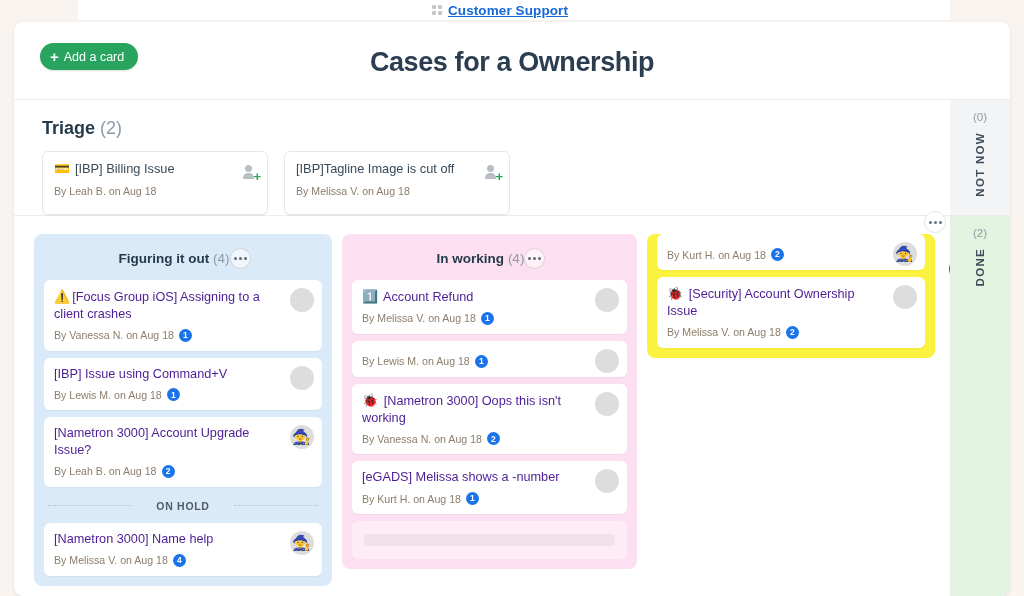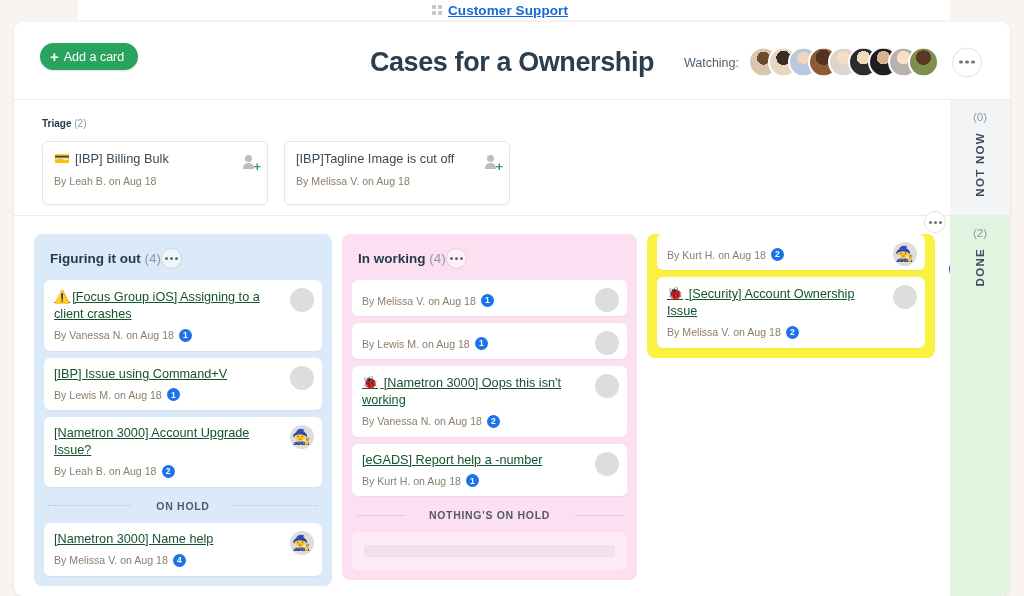--- a/index.html
+++ b/index.html
@@ -69,21 +69,21 @@
     background: #fff; display: flex; align-items: center; justify-content: center;
     gap: 2.5px; cursor: pointer; margin-left: 4px;
   }
   .board-menu-btn i { width: 3.5px; height: 3.5px; border-radius: 50%; background: #6b7785; display: block; }
 
   
   .triage {
     position: relative; padding: 18px 0 16px 28px; height: 116px;
     border-bottom: 1px solid #ececec;
   }
-  .col-title { font-size: 10px; font-weight: 700; color: #253b4b; }
+  .col-title { font-size: 18px; font-weight: 700; color: #253b4b; }
   .col-title .count { color: #8e9aa4; font-weight: 400; }
   .triage-cards { display: flex; gap: 16px; margin-top: 12px; }
   .triage-card {
     width: 226px; height: 64px; background: #fff; border: 1px solid #e6e6e6;
     border-radius: 6px; padding: 9px 11px; position: relative;
     box-shadow: 0 1px 1px rgba(0,0,0,.03); cursor: pointer;
   }
   .triage-card .tc-title {
     font-size: 12.8px; color: #3a4a57; line-height: 1.25;
     padding-right: 30px; display: flex; align-items: center; gap: 5px;
@@ -112,38 +112,38 @@
   }
   .triage-menu i { width: 3px; height: 3px; border-radius: 50%; background: #6b7785; display: block; }
 
   
   .lanes { position: relative; height: 380px; display: flex; padding: 18px 0 0 20px; }
   .lane {
     border-radius: 8px; padding: 0; margin-right: 10px; position: relative;
     align-self: flex-start;
   }
   .lane-head {
-    display: flex; align-items: center; justify-content: flex-start;
+    display: flex; align-items: center; justify-content: center;
     padding: 14px 13px 11px 16px;
   }
   .lane-head .col-title { font-size: 13.5px; }
   .lane-menu {
     width: 21px; height: 21px; border-radius: 50%; border: 1px solid rgba(0,0,0,.12);
     background: rgba(255,255,255,.55); display: flex; align-items: center;
     justify-content: center; gap: 2px; cursor: pointer; flex: none;
   }
   .lane-menu i { width: 3px; height: 3px; border-radius: 50%; background: #5d6a76; display: block; }
   .lane-body { padding: 0 10px 10px 10px; display: flex; flex-direction: column; gap: 7px; }
 
   .card {
     background: #fff; border-radius: 6px; padding: 8px 10px 9px 10px;
     position: relative; cursor: pointer; box-shadow: 0 1px 1px rgba(0,0,0,.04);
   }
   .card .c-title {
-    font-size: 12.7px; color: #14532d; line-height: 1.32; padding-right: 32px; text-decoration: underline;
+    font-size: 12.7px; color: #4c1d95; line-height: 1.32; padding-right: 32px;
   }
   .card .c-emoji { font-size: 13px; margin-right: 2px; }
   .card .c-meta {
     font-size: 10.6px; color: #8d7d6b; margin-top: 6px; display: flex;
     align-items: center; gap: 5px;
   }
   .badge {
     display: inline-flex; align-items: center; justify-content: center;
     min-width: 13px; height: 13px; border-radius: 50%; background: #1a73e8;
     color: #fff; font-size: 8.5px; font-weight: 700; padding: 0 3px; line-height: 1;
@@ -225,52 +225,33 @@
   </div>
 
   <div class="board">
 
     <div class="board-header">
       <button class="add-card-btn">
         <span class="plus">+</span>
         <span>Add a card</span>
       </button>
       <div class="board-title">Cases for a Ownership</div>
-      <div class="watching">
-        <span class="watching-label">Watching:</span>
-        <span class="avatars">
-          <span class="av ph1"></span>
-          <span class="av ph2"></span>
-          <span class="av ph3"></span>
-          <span class="av ph4"></span>
-          <span class="av ph5"></span>
-          <span class="av ph6"></span>
-          <span class="av ph7"></span>
-          <span class="av ph8"></span>
-          <span class="av ph9"></span>
-        </span>
-        <span class="board-menu-btn">
-            <i></i>
-            <i></i>
-            <i></i>
-          </span>
-      </div>
     </div>
 
     <div class="triage">
       <div class="col-title">
         <span>Triage</span>
         <span class="count">(2)</span>
       </div>
       <div class="triage-cards">
 
         <div class="triage-card">
           <div class="tc-title">
             <span class="c-emoji">💳</span>
-            <span>[IBP] Billing Bulk</span>
+            <span>[IBP] Billing Issue</span>
           </div>
           <div class="tc-by">By Leah B. on Aug 18</div>
           <span class="addperson">
             <span class="ring"></span><span class="plusmark">+</span>
           </span>
         </div>
 
         <div class="triage-card">
           <div class="tc-title">
             <span>[IBP]Tagline Image is cut off</span>
@@ -366,20 +347,23 @@
           </span>
           <span class="lane-menu">
               <i></i>
               <i></i>
               <i></i>
             </span>
         </div>
         <div class="lane-body">
 
           <div class="card">
+            <div class="c-title">
+              <span class="c-emoji">1️⃣</span> <span>Account Refund</span>
+            </div>
             <div class="c-meta">
               <span>By Melissa V. on Aug 18</span>
               <span class="badge">1</span>
             </div>
             <span class="c-av ph5"></span>
           </div>
 
           <div class="card">
             <div class="c-meta">
               <span>By Lewis M. on Aug 18</span>
@@ -394,34 +378,29 @@
             </div>
             <div class="c-meta">
               <span>By Vanessa N. on Aug 18</span>
               <span class="badge">2</span>
             </div>
             <span class="c-av ph5"></span>
           </div>
 
           <div class="card">
             <div class="c-title">
-              <span>[eGADS] Report help a -number</span>
+              <span>[eGADS] Melissa shows a -number</span>
             </div>
             <div class="c-meta">
               <span>By Kurt H. on Aug 18</span>
               <span class="badge">1</span>
             </div>
             <span class="c-av ph7"></span>
           </div>
 
-          <div class="hold-divider">
-            <span class="dash"></span>
-            <span>NOTHING'S ON HOLD</span>
-            <span class="dash"></span>
-          </div>
 
           <div class="ghost">
             <div class="bar"></div>
 
           </div>
 
         </div>
       </div>
 
       <div class="lane lane-yellow">

